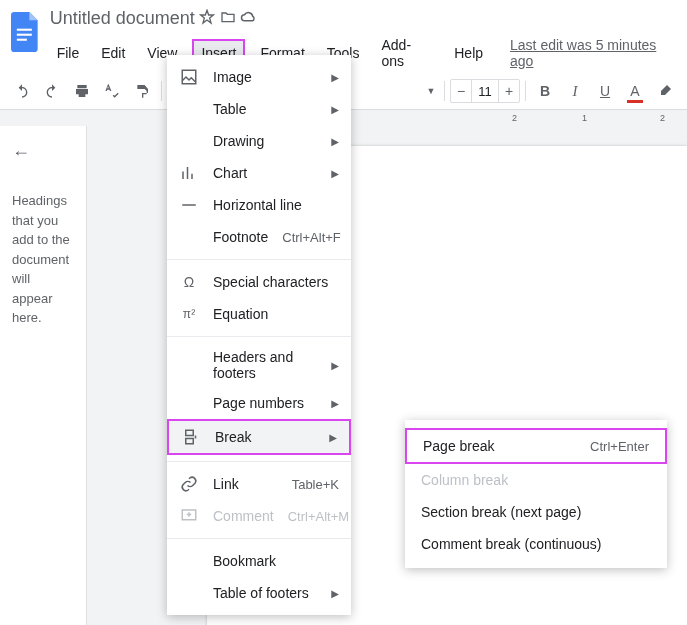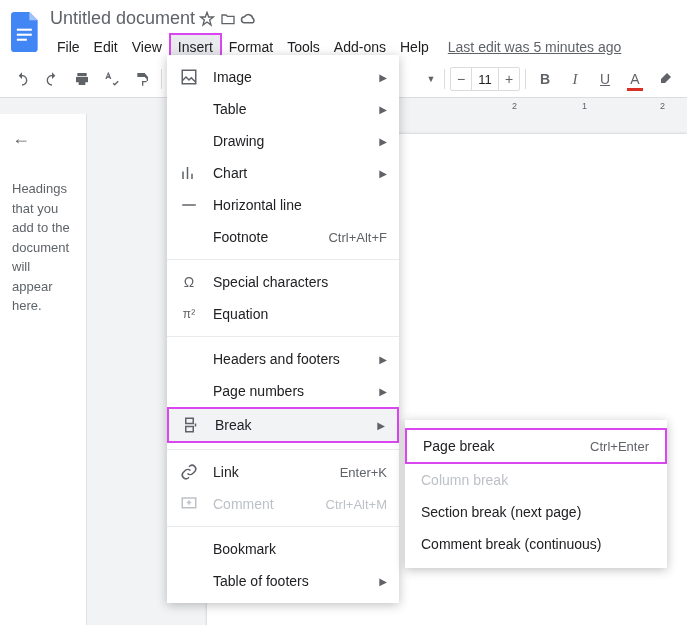--- a/index.html
+++ b/index.html
@@ -1,43 +1,43 @@
 <!DOCTYPE html>
 <html><head>
 <meta charset="utf-8">
 <style>
 * { margin: 0; padding: 0; box-sizing: border-box; font-family: Arial, sans-serif; }
 body { background: #fff; width: 687px; height: 625px; overflow: hidden; color: #202124; }
 .header { display: flex; align-items: flex-start; padding: 8px 8px 0 8px; }
 .doc-logo { width: 36px; height: 48px; display: flex; align-items: center; justify-content: center; }
 .doc-logo svg { width: 30px; height: 40px; }
 .title-area { margin-left: 6px; }
-.title-row { display: flex; align-items: center; gap: 3px; }
+.title-row { display: flex; align-items: flex-start; gap: 3px; }
 .doc-title { font-size: 18px; color: #5f6368; }
 .title-icon { color: #5f6368; width: 18px; height: 18px; display:flex; align-items:center; justify-content:center; }
-.menubar { display: flex; gap: 0; margin-top: 4px; align-items: center; }
+.menubar { display: flex; gap: 8px; margin-top: 4px; align-items: center; }
 .menu-item { font-size: 14px; padding: 4px 7px; cursor: pointer; color: #202124; }
 .menu-item.active { background: #e8eaed; }
 .last-edit { font-size: 14px; color: #5f6368; text-decoration: underline; margin-left: 12px; cursor:pointer; }
 .highlight-red { border: 2px solid #d946ef; }
 .toolbar { display: flex; align-items: center; padding: 4px 8px; border-bottom: 1px solid #dadce0; gap: 2px; }
 .tb-btn { width: 28px; height: 28px; display: flex; align-items: center; justify-content: center; color: #5f6368; cursor:pointer; border-radius:2px; }
 .tb-sep { width: 1px; height: 20px; background: #dadce0; margin: 0 3px; }
 .fontsize { display: flex; align-items: center; border: 1px solid #dadce0; border-radius: 2px; height: 24px; }
 .fontsize .stepper { width: 20px; text-align: center; cursor: pointer; color:#5f6368; font-size:14px; }
 .fontsize .val { width: 28px; text-align: center; font-size: 13px; border-left:1px solid #dadce0; border-right:1px solid #dadce0; height:100%; display:flex; align-items:center; justify-content:center; }
 .tb-right { margin-left: auto; display:flex; align-items:center; gap:2px; }
 .ruler { height: 16px; background: #f1f3f4; position: relative; font-size: 9px; color: #5f6368; }
 .content { display: flex; height: calc(100% - 110px); background: #f1f3f4; }
 .outline-panel { width: 195px; padding: 14px 12px; background:#fff; border-right: 1px solid #e0e0e0; }
 .back-arrow { color: #5f6368; font-size: 18px; margin-bottom: 30px; cursor:pointer; }
 .outline-text { font-size: 13px; color: #5f6368; line-height: 1.5; }
 .page-area { flex: 1; position: relative; padding: 20px 0 0 40px; }
 .page { background: #fff; width: 480px; height: 580px; box-shadow: 0 0 3px rgba(0,0,0,0.2); margin-left: 80px; }
-.dropdown { position: absolute; top: 55px; left: 167px; width: 232px; background: #fff; box-shadow: 0 2px 10px rgba(0,0,0,0.25); padding: 6px 0; z-index: 10; }
+.dropdown { position: absolute; top: 55px; left: 167px; width: 184px; background: #fff; box-shadow: 0 2px 10px rgba(0,0,0,0.25); padding: 6px 0; z-index: 10; }
 .dd-item { display: flex; align-items: center; padding: 6px 12px; font-size: 14px; cursor: pointer; gap: 14px; min-height: 32px; }
 .dd-icon { width: 20px; height: 20px; display: flex; align-items:center; justify-content:center; color:#5f6368; flex-shrink:0; }
 .dd-label { flex: 1; color: #202124; }
 .dd-shortcut { font-size: 13px; color: #5f6368; text-align: center; }
 .dd-arrow { color: #5f6368; font-size: 10px; margin-left:8px; }
 .dd-sep { height: 1px; background: #e8eaed; margin: 6px 0; }
 .dd-item.disabled .dd-label, .dd-item.disabled .dd-shortcut, .dd-item.disabled .dd-icon { color: #bdc1c6; }
 .dd-item.highlighted { background: #f1f3f4; }
 .submenu { position: absolute; top: 420px; left: 405px; width: 262px; background: #fff; box-shadow: 0 2px 10px rgba(0,0,0,0.25); padding: 8px 0; z-index: 11; }
 .sub-item { display: flex; align-items: center; padding: 8px 16px; font-size: 14px; cursor: pointer; }
@@ -237,21 +237,21 @@
     <span class="dd-arrow">▶</span>
   </div>
   <div class="dd-sep"></div>
   <div class="dd-item">
     <span class="dd-icon">
         <svg width="18" height="18" viewBox="0 0 24 24" fill="none" stroke="#5f6368" stroke-width="2">
           <path d="M10 14a5 5 0 007 0l3-3a5 5 0 00-7-7l-1 1M14 10a5 5 0 00-7 0l-3 3a5 5 0 007 7l1-1"></path>
         </svg>
       </span>
     <span class="dd-label">Link</span>
-    <span class="dd-shortcut">Enter+K</span>
+    <span class="dd-shortcut">Table+K</span>
   </div>
   <div class="dd-item disabled">
     <span class="dd-icon">
         <svg width="18" height="18" viewBox="0 0 24 24" fill="none" stroke="#bdc1c6" stroke-width="2">
           <rect x="3" y="4" width="18" height="13"></rect>
           <line x1="9" y1="10" x2="15" y2="10"></line>
           <line x1="12" y1="7" x2="12" y2="13"></line>
         </svg>
       </span>
     <span class="dd-label">Comment</span>

